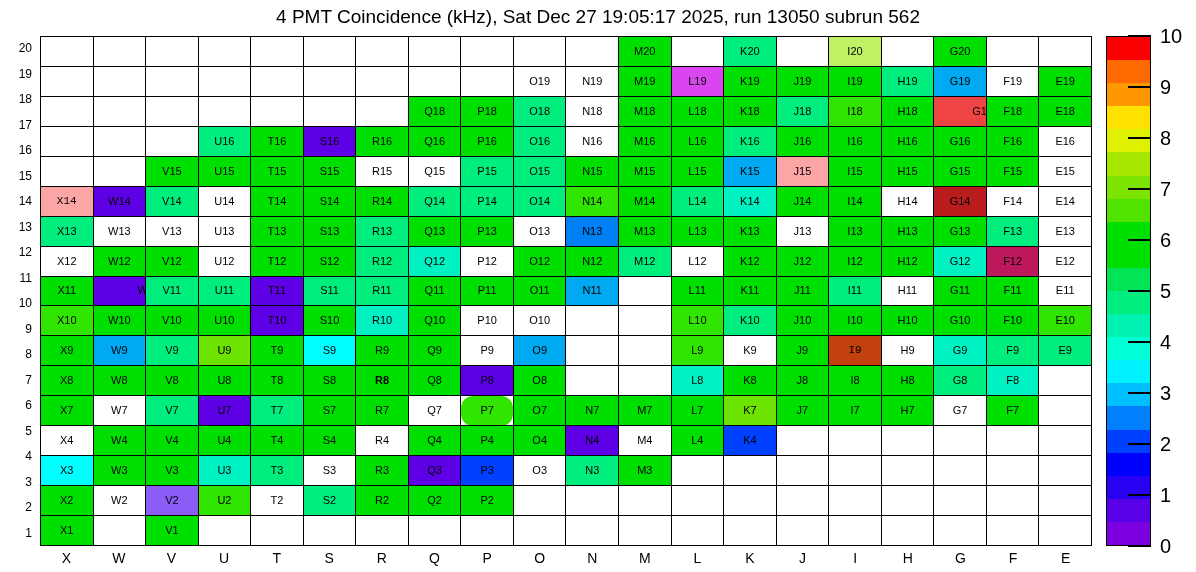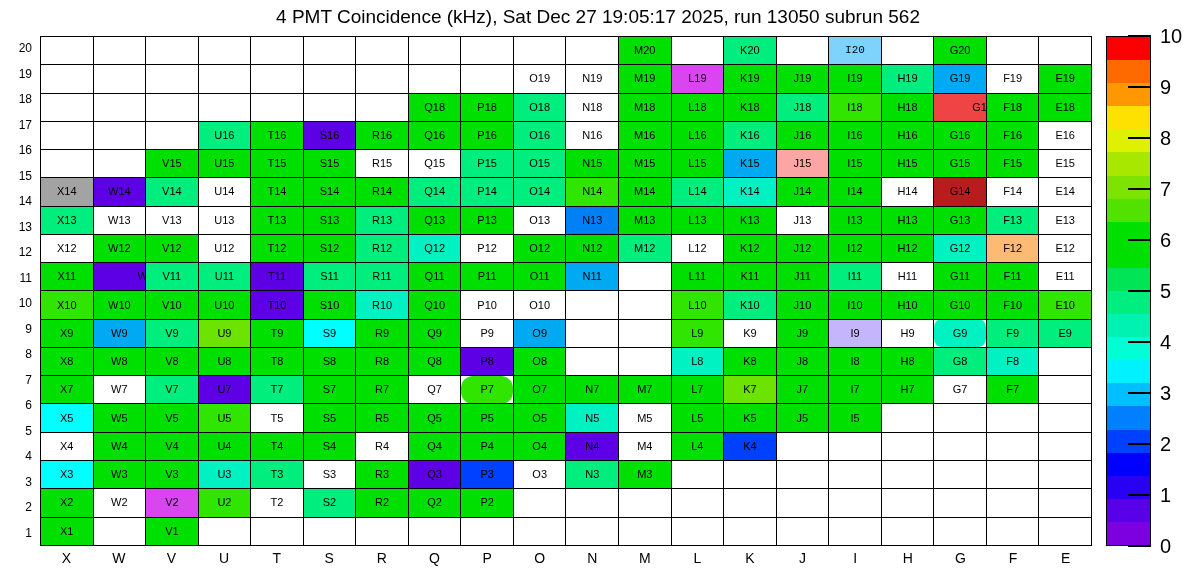--- a/index.html
+++ b/index.html
@@ -80,21 +80,21 @@
             <td></td>
             <td></td>
             <td></td>
             <td></td>
             <td></td>
             <td></td>
             <td style="background: rgb(0, 224, 0);">M20</td>
             <td></td>
             <td style="background: rgb(0, 238, 125);">K20</td>
             <td></td>
-            <td style="background: #7dd3fc; font-family: Liberation Mono, monospace;">I20</td>
+            <td style="background: #bef264;">I20</td>
             <td></td>
             <td style="background: rgb(0, 224, 0);">G20</td>
             <td></td>
             <td></td>
           </tr>
           <tr>
             <td></td>
             <td></td>
             <td></td>
             <td></td>
@@ -175,21 +175,21 @@
             <td style="background: rgb(0, 224, 0);">L15</td>
             <td style="background: rgb(0, 170, 242);">K15</td>
             <td style="background: #fca5a5; margin-top: 38px;">J15</td>
             <td style="background: rgb(0, 224, 0);">I15</td>
             <td style="background: rgb(0, 224, 0);">H15</td>
             <td style="background: rgb(0, 224, 0);">G15</td>
             <td style="background: rgb(0, 224, 0);">F15</td>
             <td style="background: rgb(255, 255, 255);">E15</td>
           </tr>
           <tr>
-            <td style="background: #a3a3a3;">X14</td>
+            <td style="background: #fca5a5; font-family: Liberation Mono, monospace;">X14</td>
             <td style="background: rgb(94, 0, 230);">W14</td>
             <td style="background: rgb(0, 238, 125);">V14</td>
             <td style="background: rgb(255, 255, 255);">U14</td>
             <td style="background: rgb(0, 224, 0);">T14</td>
             <td style="background: rgb(0, 224, 0);">S14</td>
             <td style="background: rgb(0, 224, 0);">R14</td>
             <td style="background: rgb(0, 238, 125);">Q14</td>
             <td style="background: rgb(0, 238, 125);">P14</td>
             <td style="background: rgb(0, 238, 125);">O14</td>
             <td style="background: rgb(48, 230, 0);">N14</td>
@@ -237,21 +237,21 @@
             <td style="background: rgb(255, 255, 255);">P12</td>
             <td style="background: rgb(0, 224, 0);">O12</td>
             <td style="background: rgb(0, 224, 0);">N12</td>
             <td style="background: rgb(0, 238, 125);">M12</td>
             <td style="background: rgb(255, 255, 255);">L12</td>
             <td style="background: rgb(0, 224, 0);">K12</td>
             <td style="background: rgb(0, 224, 0);">J12</td>
             <td style="background: rgb(0, 224, 0);">I12</td>
             <td style="background: rgb(0, 224, 0);">H12</td>
             <td style="background: rgb(0, 242, 194);">G12</td>
-            <td style="background: #fdba74;">F12</td>
+            <td style="background: #be185d;">F12</td>
             <td style="background: rgb(255, 255, 255);">E12</td>
           </tr>
           <tr>
             <td style="background: rgb(0, 224, 0);">X11</td>
             <td style="background: rgb(94, 0, 230); padding-left: 44px;">W11</td>
             <td style="background: rgb(0, 238, 125);">V11</td>
             <td style="background: rgb(0, 238, 125);">U11</td>
             <td style="background: rgb(94, 0, 230);">T11</td>
             <td style="background: rgb(0, 238, 125);">S11</td>
             <td style="background: rgb(0, 238, 125);">R11</td>
@@ -300,34 +300,34 @@
             <td style="background: rgb(0, 255, 255);">S9</td>
             <td style="background: rgb(0, 224, 0);">R9</td>
             <td style="background: rgb(0, 224, 0);">Q9</td>
             <td style="background: rgb(255, 255, 255);">P9</td>
             <td style="background: rgb(0, 170, 242);">O9</td>
             <td></td>
             <td></td>
             <td style="background: rgb(48, 230, 0);">L9</td>
             <td style="background: rgb(255, 255, 255);">K9</td>
             <td style="background: rgb(0, 224, 0);">J9</td>
-            <td style="background: #c4b5fd;">I9</td>
+            <td style="background: #c2410c; font-family: Liberation Mono, monospace;">I9</td>
             <td style="background: rgb(255, 255, 255);">H9</td>
-            <td style="background: rgb(0, 242, 194); border-radius: 8px;">G9</td>
+            <td style="background: rgb(0, 242, 194);">G9</td>
             <td style="background: rgb(0, 238, 125);">F9</td>
             <td style="background: rgb(0, 238, 125);">E9</td>
           </tr>
           <tr>
             <td style="background: rgb(0, 224, 0);">X8</td>
             <td style="background: rgb(0, 224, 0);">W8</td>
             <td style="background: rgb(0, 224, 0);">V8</td>
             <td style="background: rgb(0, 224, 0);">U8</td>
             <td style="background: rgb(0, 224, 0);">T8</td>
             <td style="background: rgb(0, 224, 0);">S8</td>
-            <td style="background: rgb(0, 224, 0);">R8</td>
+            <td style="background: rgb(0, 224, 0); font-weight: bold;">R8</td>
             <td style="background: rgb(0, 224, 0);">Q8</td>
             <td style="background: rgb(94, 0, 230);">P8</td>
             <td style="background: rgb(0, 224, 0);">O8</td>
             <td></td>
             <td></td>
             <td style="background: rgb(0, 242, 194);">L8</td>
             <td style="background: rgb(0, 224, 0);">K8</td>
             <td style="background: rgb(0, 224, 0);">J8</td>
             <td style="background: rgb(0, 224, 0);">I8</td>
             <td style="background: rgb(0, 224, 0);">H8</td>
@@ -351,42 +351,20 @@
             <td style="background: rgb(0, 224, 0);">L7</td>
             <td style="background: rgb(108, 227, 0);">K7</td>
             <td style="background: rgb(0, 224, 0);">J7</td>
             <td style="background: rgb(0, 224, 0);">I7</td>
             <td style="background: rgb(0, 224, 0);">H7</td>
             <td style="background: rgb(255, 255, 255);">G7</td>
             <td style="background: rgb(0, 224, 0);">F7</td>
             <td></td>
           </tr>
           <tr>
-            <td style="background: rgb(0, 255, 255);">X5</td>
-            <td style="background: rgb(0, 224, 0);">W5</td>
-            <td style="background: rgb(0, 224, 0);">V5</td>
-            <td style="background: rgb(48, 230, 0);">U5</td>
-            <td style="background: rgb(255, 255, 255);">T5</td>
-            <td style="background: rgb(0, 224, 0);">S5</td>
-            <td style="background: rgb(0, 224, 0);">R5</td>
-            <td style="background: rgb(0, 224, 0);">Q5</td>
-            <td style="background: rgb(0, 224, 0);">P5</td>
-            <td style="background: rgb(0, 224, 0);">O5</td>
-            <td style="background: rgb(0, 242, 194);">N5</td>
-            <td style="background: rgb(255, 255, 255);">M5</td>
-            <td style="background: rgb(0, 224, 0);">L5</td>
-            <td style="background: rgb(0, 224, 0);">K5</td>
-            <td style="background: rgb(0, 224, 0);">J5</td>
-            <td style="background: rgb(0, 224, 0);">I5</td>
-            <td></td>
-            <td></td>
-            <td></td>
-            <td></td>
-          </tr>
-          <tr>
             <td style="background: rgb(255, 255, 255);">X4</td>
             <td style="background: rgb(0, 224, 0);">W4</td>
             <td style="background: rgb(0, 224, 0);">V4</td>
             <td style="background: rgb(0, 224, 0);">U4</td>
             <td style="background: rgb(0, 224, 0);">T4</td>
             <td style="background: rgb(0, 224, 0);">S4</td>
             <td style="background: rgb(255, 255, 255);">R4</td>
             <td style="background: rgb(0, 224, 0);">Q4</td>
             <td style="background: rgb(0, 224, 0);">P4</td>
             <td style="background: rgb(0, 224, 0);">O4</td>
@@ -419,21 +397,21 @@
             <td></td>
             <td></td>
             <td></td>
             <td></td>
             <td></td>
             <td></td>
           </tr>
           <tr>
             <td style="background: rgb(0, 224, 0);">X2</td>
             <td style="background: rgb(255, 255, 255);">W2</td>
-            <td style="background: #d946ef; text-align: center;">V2</td>
+            <td style="background: #8b5cf6; text-align: center;">V2</td>
             <td style="background: rgb(48, 230, 0);">U2</td>
             <td style="background: rgb(255, 255, 255);">T2</td>
             <td style="background: rgb(0, 238, 125);">S2</td>
             <td style="background: rgb(0, 224, 0);">R2</td>
             <td style="background: rgb(0, 224, 0);">Q2</td>
             <td style="background: rgb(0, 224, 0);">P2</td>
             <td></td>
             <td></td>
             <td></td>
             <td></td>

